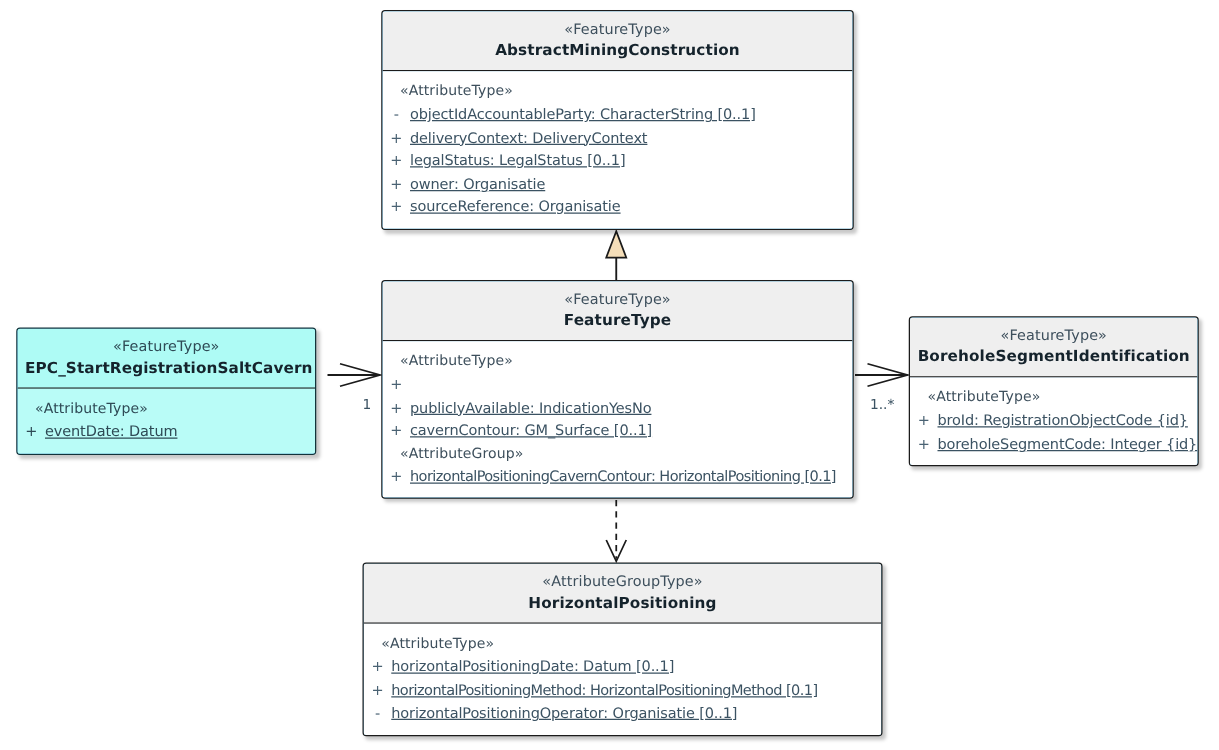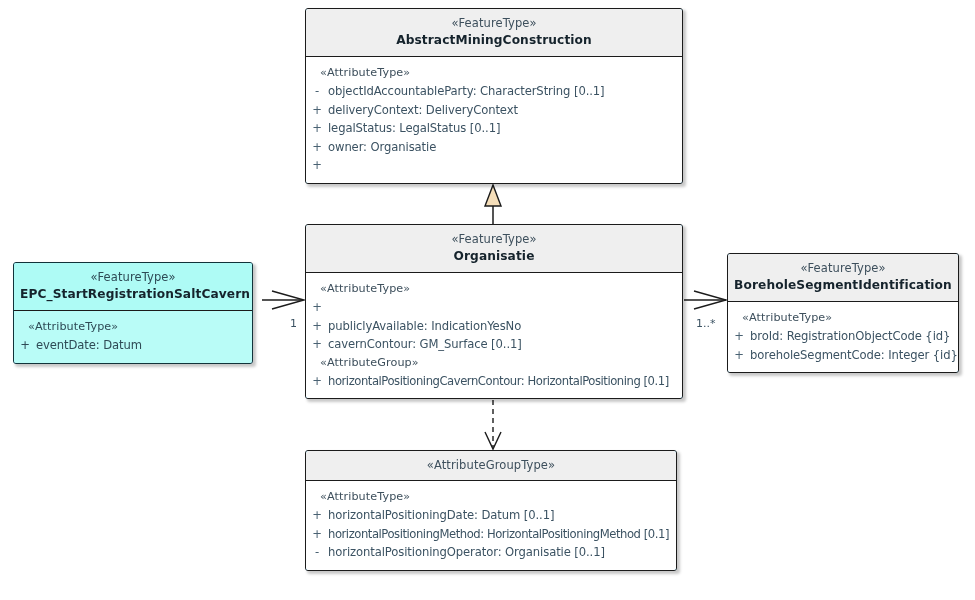--- a/index.html
+++ b/index.html
@@ -105,20 +105,21 @@
   }
   .attr-vis {
     width: 22px;
     flex: 0 0 22px;
     text-align: center;
     color: #4a6273;
     font-size: 11.6px;
   }
   .attr-text {
     letter-spacing: -0.1px;
+    text-decoration: underline;
   }
   .attr-text.tight {
     letter-spacing: -0.45px;
   }
 
   .accent .attr-row,
   .accent .attr-vis,
   .accent .compartment-title,
   .accent .stereotype {
     color: #2e4a55;
@@ -184,28 +185,29 @@
       <div class="attr-row">
         <span class="attr-vis">+</span>
         <span class="attr-text">legalStatus: LegalStatus [0..1]</span>
       </div>
       <div class="attr-row">
         <span class="attr-vis">+</span>
         <span class="attr-text">owner: Organisatie</span>
       </div>
       <div class="attr-row">
         <span class="attr-vis">+</span>
+        <span class="attr-text">sourceReference: Organisatie</span>
       </div>
     </div>
   </div>
 
   <div class="uml-class" style="left:305px; top:224px; width:378px;">
     <div class="uml-header">
       <div class="stereotype">«FeatureType»</div>
-      <div class="class-name">Organisatie</div>
+      <div class="class-name">FeatureType</div>
     </div>
     <div class="uml-body">
       <div class="compartment-title">«AttributeType»</div>
       <div class="attr-row">
         <span class="attr-vis">+</span>
       </div>
       <div class="attr-row">
         <span class="attr-vis">+</span>
         <span class="attr-text">publiclyAvailable: IndicationYesNo</span>
       </div>
@@ -246,23 +248,24 @@
         <span class="attr-vis">+</span>
         <span class="attr-text">broId: RegistrationObjectCode {id}</span>
       </div>
       <div class="attr-row">
         <span class="attr-vis">+</span>
         <span class="attr-text">boreholeSegmentCode: Integer {id}</span>
       </div>
     </div>
   </div>
 
-  <div class="uml-class" style="left:305px; top:450px; width:372px;">
+  <div class="uml-class" style="left:290px; top:450px; width:416px;">
     <div class="uml-header">
       <div class="stereotype">«AttributeGroupType»</div>
+      <div class="class-name">HorizontalPositioning</div>
     </div>
     <div class="uml-body">
       <div class="compartment-title">«AttributeType»</div>
       <div class="attr-row">
         <span class="attr-vis">+</span>
         <span class="attr-text">horizontalPositioningDate: Datum [0..1]</span>
       </div>
       <div class="attr-row">
         <span class="attr-vis">+</span>
         <span class="attr-text tight">horizontalPositioningMethod: HorizontalPositioningMethod [0.1]</span>

